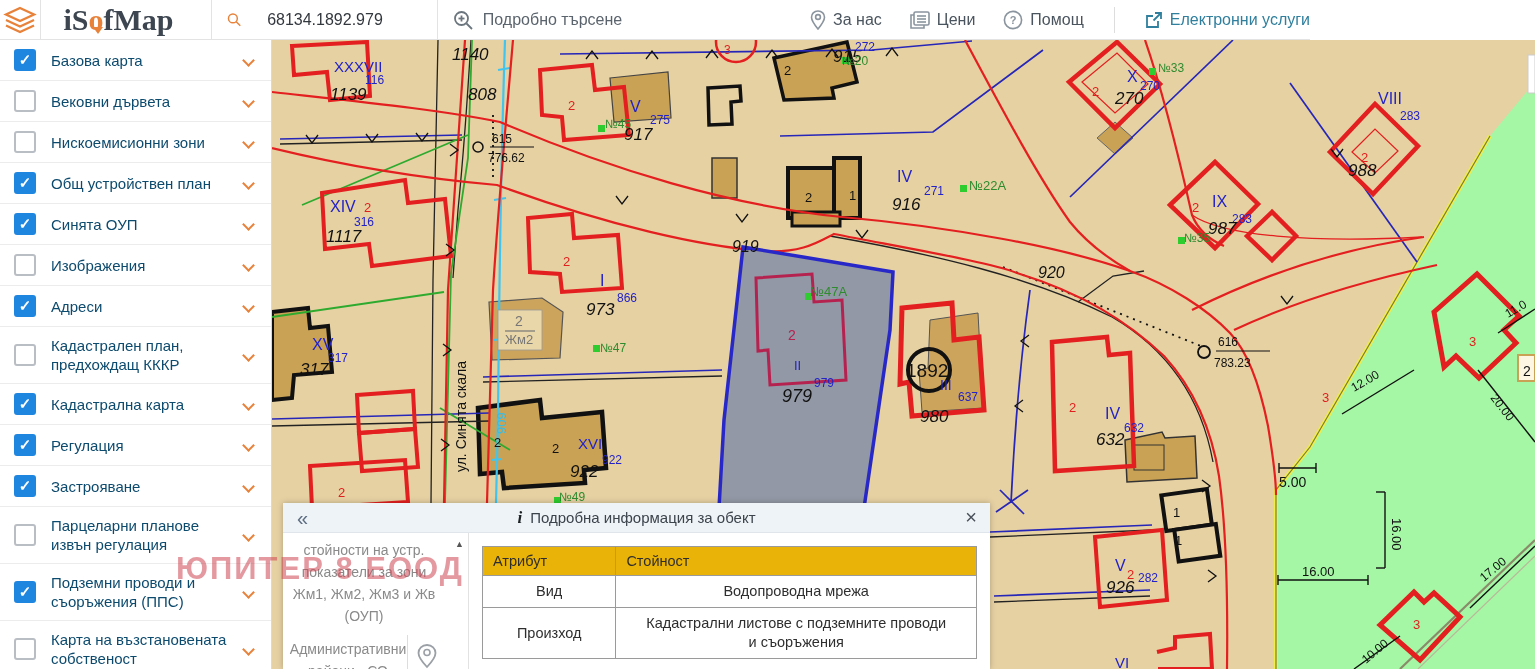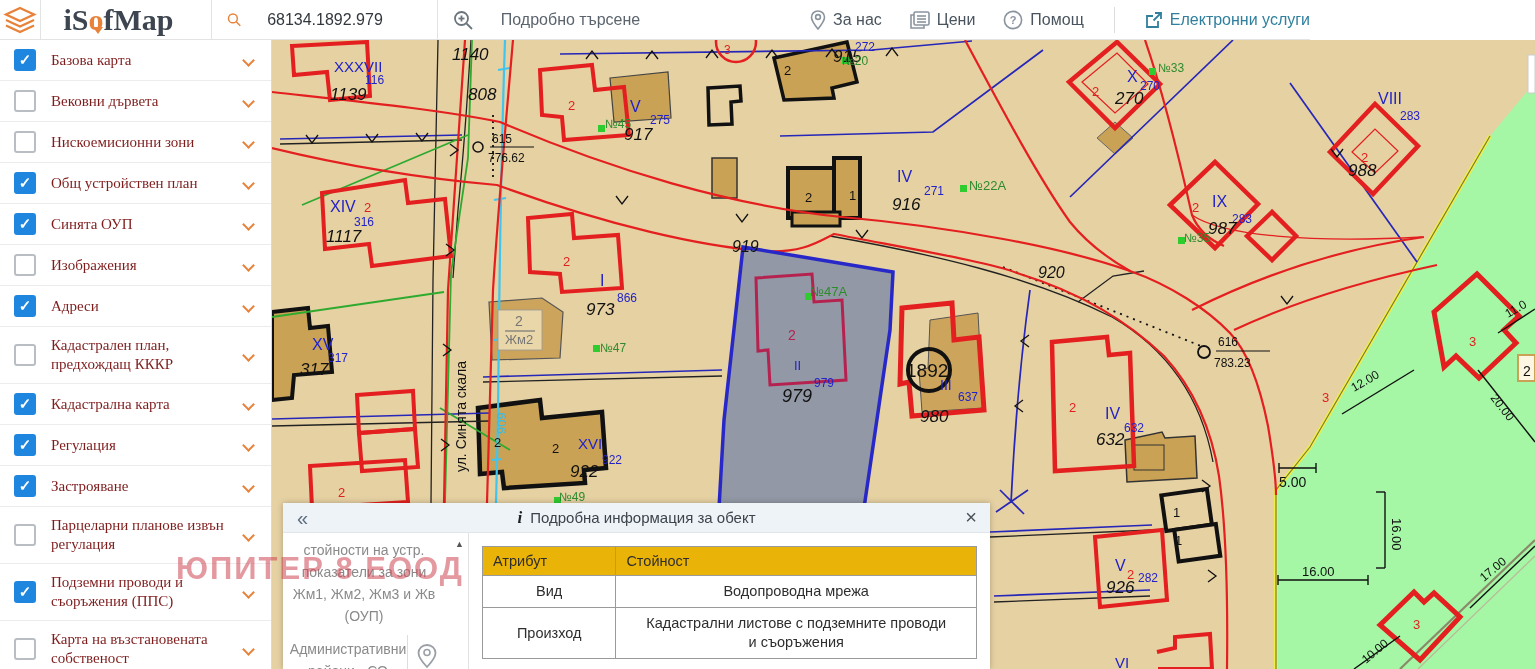--- a/index.html
+++ b/index.html
@@ -7,32 +7,32 @@
 
   
   .header { position:absolute; left:0; top:0; width:1310px; height:40px; background:#fff; border-bottom:1px solid #e3e3e3; display:flex; align-items:center; z-index:30; }
   .layers-btn { width:62px; height:40px; display:flex; align-items:center; justify-content:center; border-right:1px solid #e3e3e3; }
   .logo { display:flex; align-items:baseline; padding:0 38px 0 22px; font-family:"Liberation Serif",serif; font-weight:bold; font-size:30px; color:#3d4650; height:40px; align-items:center; }
   .logo .o-accent { color:#e8823a; position:relative; }
   .logo .o-accent::after { content:""; position:absolute; left:5px; bottom:-2px; border:5px solid transparent; border-top:7px solid #e8823a; }
   .hdr-sep { width:1px; height:40px; background:#e3e3e3; }
   .search-box { display:flex; align-items:center; gap:26px; width:225px; padding-left:15px; height:40px; }
   .search-box input { border:none; outline:none; font-size:16px; color:#33383f; width:170px; font-family:"Liberation Sans",sans-serif; }
-  .adv-search { display:flex; align-items:center; gap:28px; padding-left:15px; width:545px; height:40px; color:#5b646d; font-size:16px; }
+  .adv-search { display:flex; align-items:center; gap:10px; padding-left:15px; width:545px; height:40px; color:#5b646d; font-size:16px; }
   .nav { display:flex; align-items:center; gap:28px; margin-left:6px; }
   .nav-item { display:flex; align-items:center; gap:7px; font-size:16px; color:#4a545e; cursor:pointer; white-space:nowrap; }
   .nav-item.ext { color:#2f7f9d; }
   .nav-sep { width:1px; height:26px; background:#ddd; margin:0 2px; }
 
   
   .sidebar { position:absolute; left:0; top:40px; width:272px; height:629px; background:#fff; border-right:1px solid #d9d9d9; overflow:hidden; z-index:20; }
   .sb-item { display:flex; align-items:center; padding:9px 10px 9px 14px; border-bottom:1px solid #ececec; min-height:40px; cursor:pointer; }
   .cb { width:22px; height:22px; border:2px solid #b9bec4; border-radius:3px; background:#fff; flex:0 0 22px; display:flex; align-items:center; justify-content:center; color:#fff; font-size:15px; font-weight:bold; }
   .cb.on { background:#1f86e0; border-color:#1f86e0; }
-  .sb-label { flex:1; margin-left:15px; font-size:15px; color:#7f1d1d; line-height:19px; padding-right:6px;font-family:Liberation Serif, serif; }
+  .sb-label { flex:1; margin-left:15px; font-size:15px; color:#0c4a6e; line-height:19px; padding-right:6px; }
   .chev { border:solid #e8823a; border-width:0 2.5px 2.5px 0; display:inline-block; padding:3.5px; transform:rotate(45deg); margin-right:8px; flex:0 0 auto; }
 
   
   .map-wrap { position:absolute; left:272px; top:40px; width:1263px; height:629px; background:#e6d1a3; overflow:hidden; z-index:1; }
   .map-wrap svg text { font-family:"Liberation Sans",sans-serif; }
 
   
   .panel { position:absolute; left:11px; top:463px; width:707px; height:166px; background:#fff; box-shadow:0 0 6px rgba(0,0,0,.25); z-index:10; }
   .panel-head { height:30px; background:#eef3f7; border-bottom:1px solid #dfe5ea; display:flex; align-items:center; position:relative; }
   .collapse-btn { font-size:20px; color:#5b6b80; padding:0 14px; cursor:pointer; line-height:26px; }

